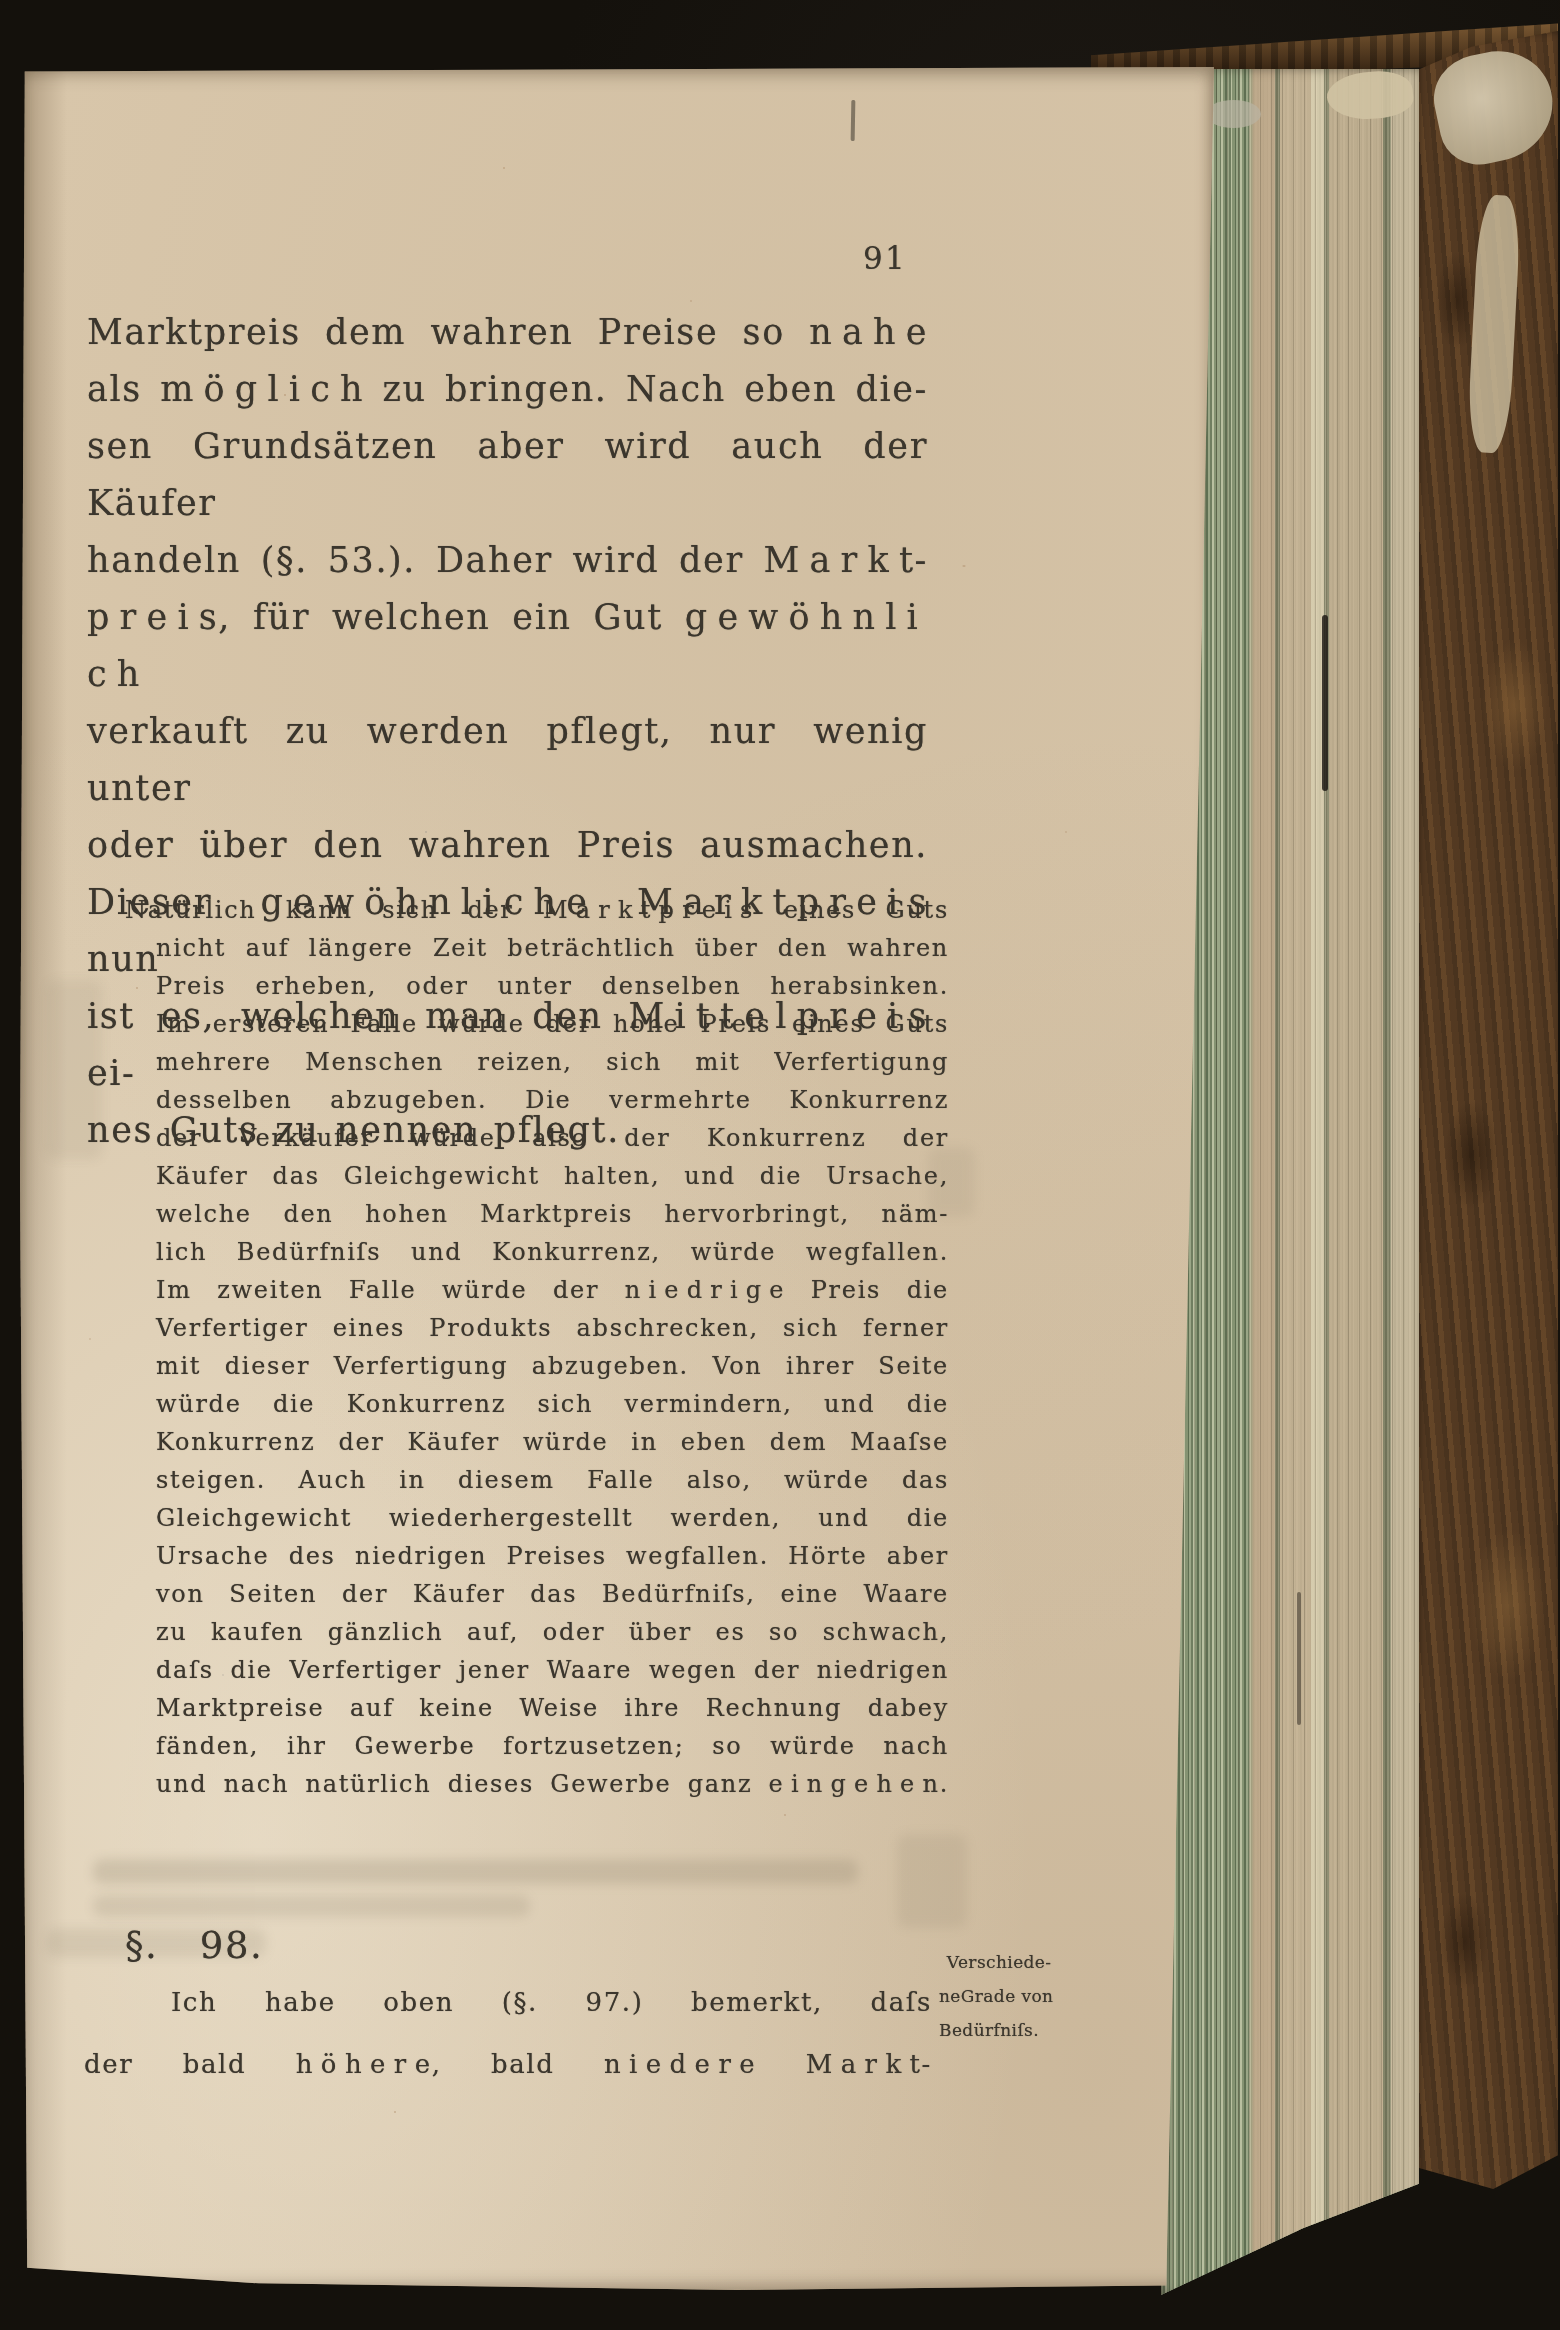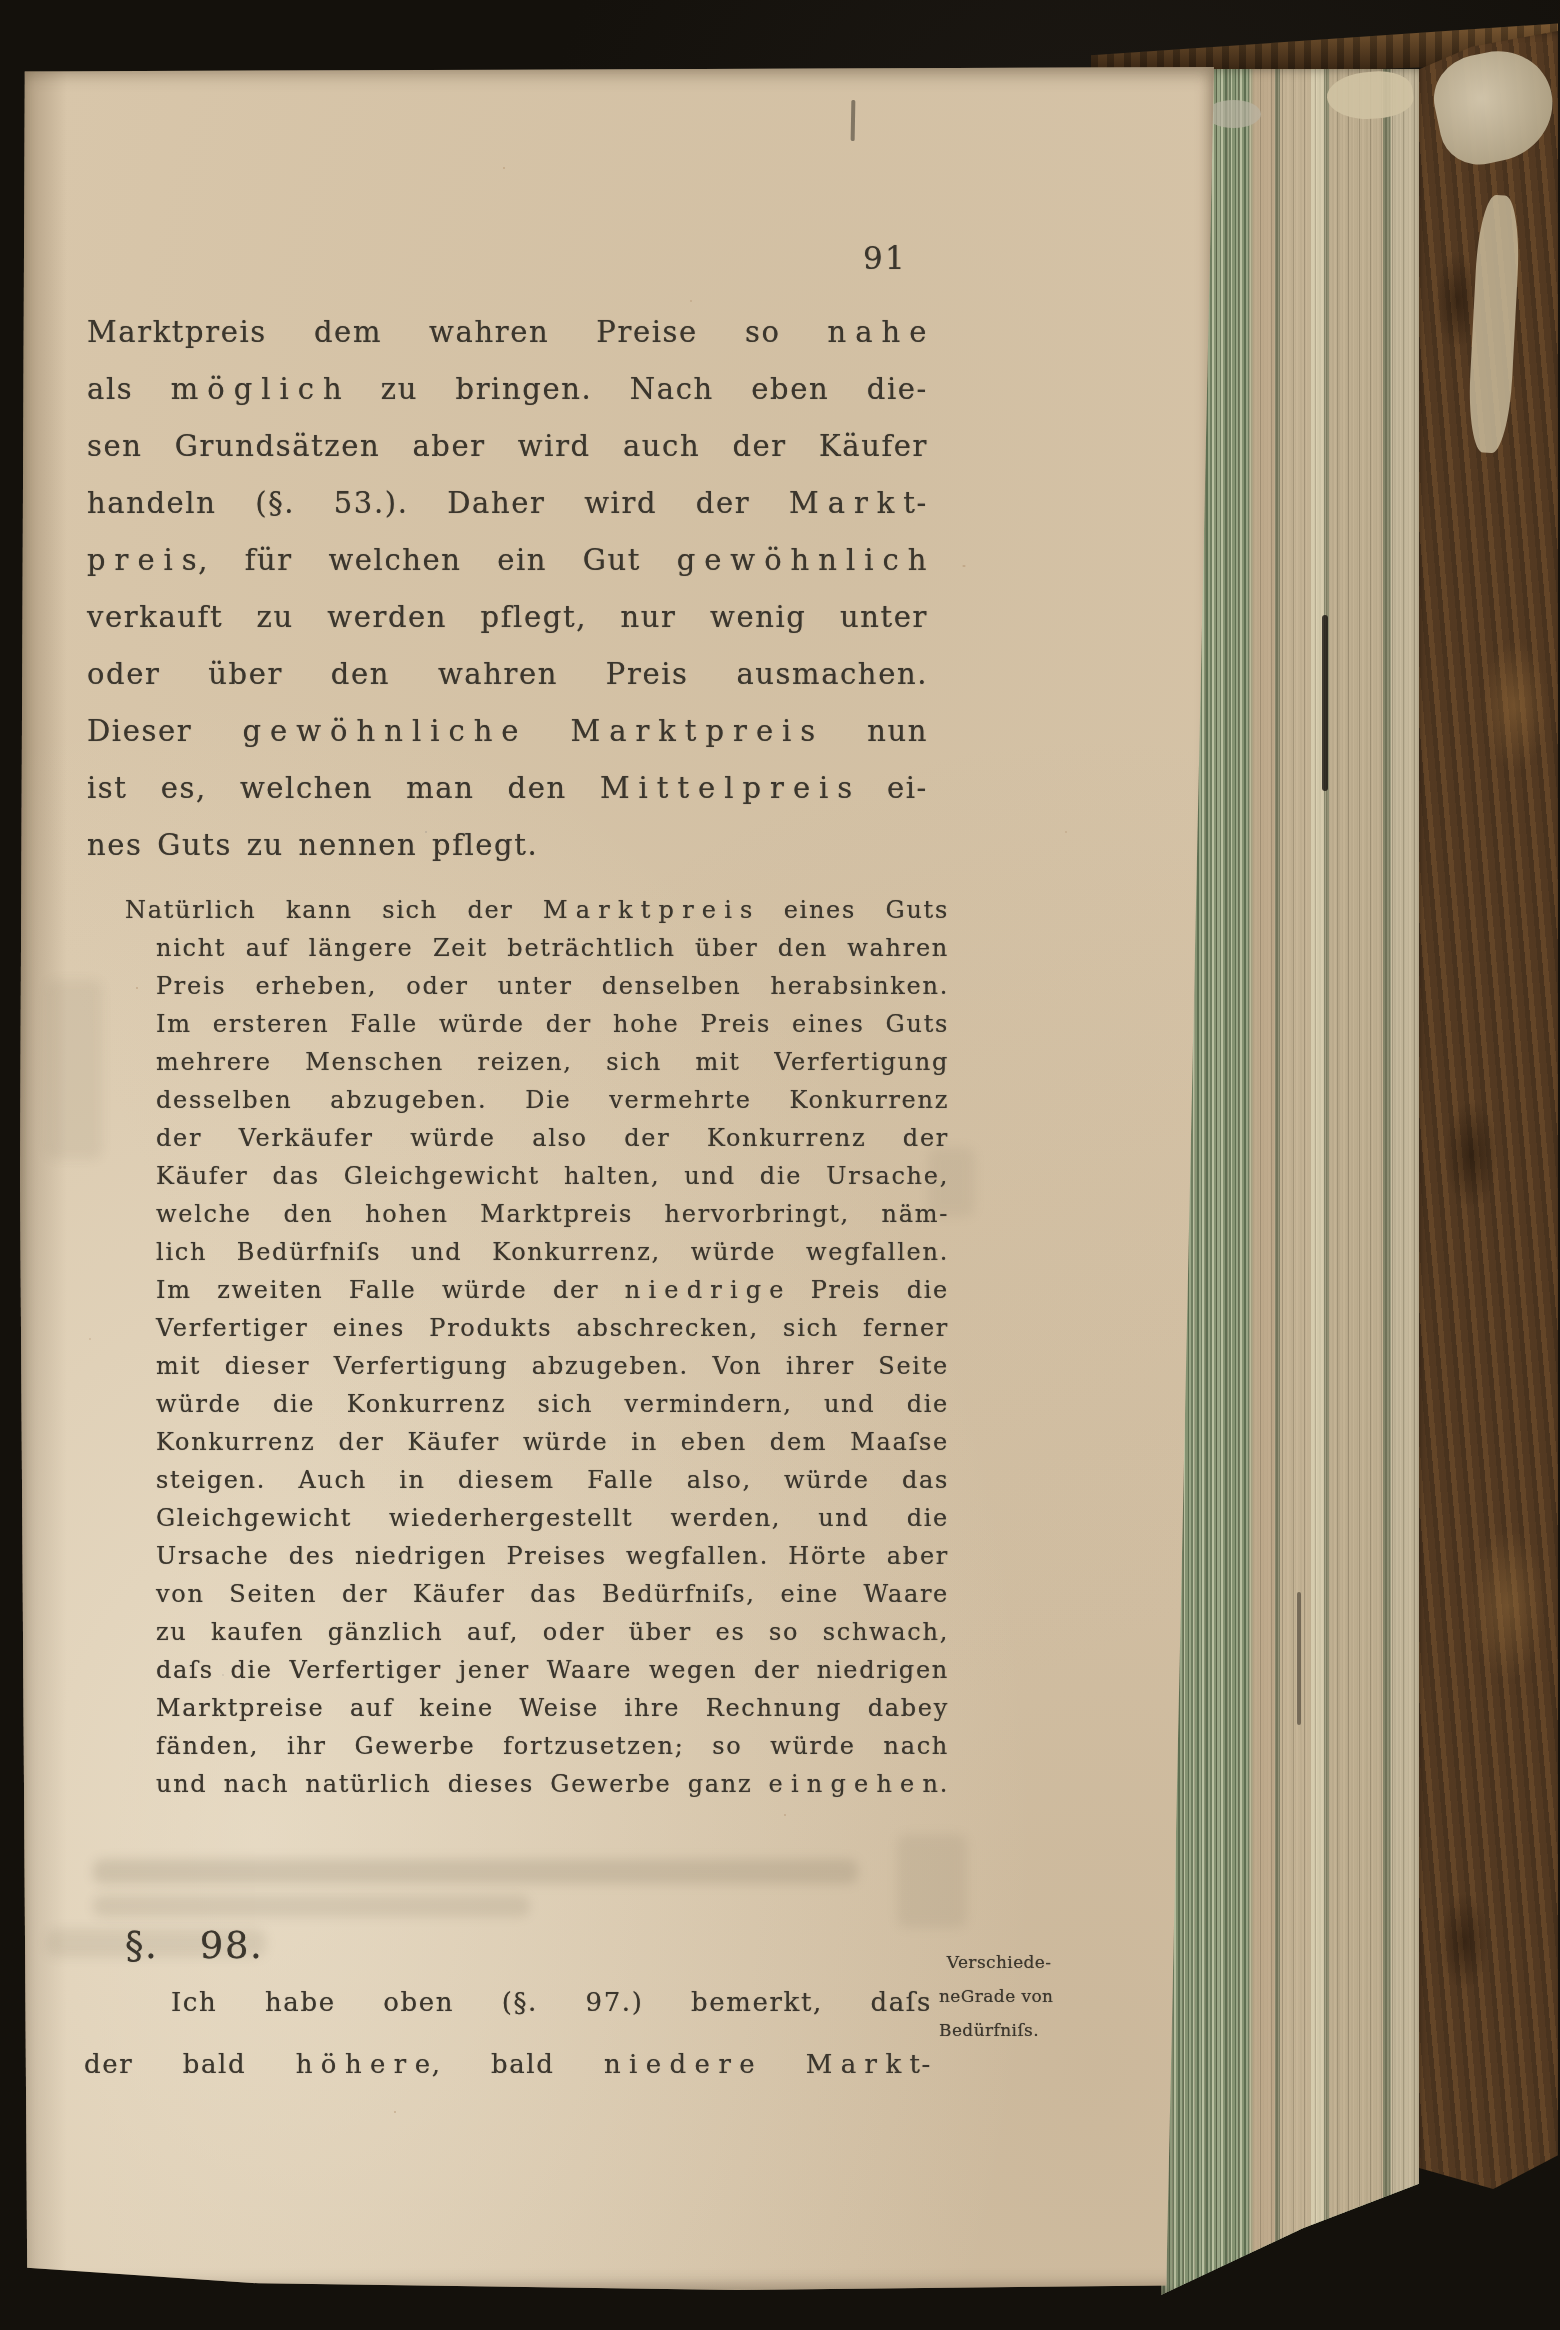--- a/index.html
+++ b/index.html
@@ -78,21 +78,21 @@
   .g4{left:26.5px;top:913px;width:55px;height:179px;opacity:.10;}
   .g5{left:908px;top:1080px;width:47px;height:70px;opacity:.10;}
   .g6{left:26.5px;top:1862px;width:219px;height:28px;opacity:.14;}
   .mark{position:absolute;left:831px;top:33px;width:3.9px;height:41px;background:#3e382e;
     opacity:.55;border-radius:1.6px;transform:rotate(1deg);}
 
   
   .txt{position:absolute;color:#3b362d;text-shadow:0 0 0.8px rgba(59,54,45,.65);}
   .block .line{text-align:justify;text-align-last:justify;}
   .page-number{left:832px;top:173px;font-size:31px;letter-spacing:2.3px;margin-left:11px;}
-  .para1{left:67px;top:237px;width:841px;font-size:29px;line-height:57px;letter-spacing:1.6px;word-spacing:3.9px;}
+  .para1{left:67px;top:237px;width:841px;font-size:35px;line-height:57px;letter-spacing:1.6px;word-spacing:3.9px;}
   .para1 .line:last-child{text-align-last:left;}
   .note{left:105px;top:824px;width:824px;font-size:24px;line-height:38px;letter-spacing:1.7px;word-spacing:3.1px;}
   .note .line{padding-left:31px;}
   .note .line.first{padding-left:0;}
   .heading{left:105px;top:1857px;width:843px;font-size:37px;text-align:left;word-spacing:28px;letter-spacing:1.6px;}
   .para2{left:64px;top:1904px;width:848px;font-size:26px;line-height:62px;letter-spacing:1.6px;word-spacing:4.7px;}
   .para2 .line.first{text-indent:87px;}
   .margin-note{left:919px;top:1878px;width:131px;font-size:17px;line-height:34px;letter-spacing:0.4px;}
   .margin-note .line{text-align:left;text-align-last:left;}
   .margin-note .line.first{padding-left:7.8px;}

